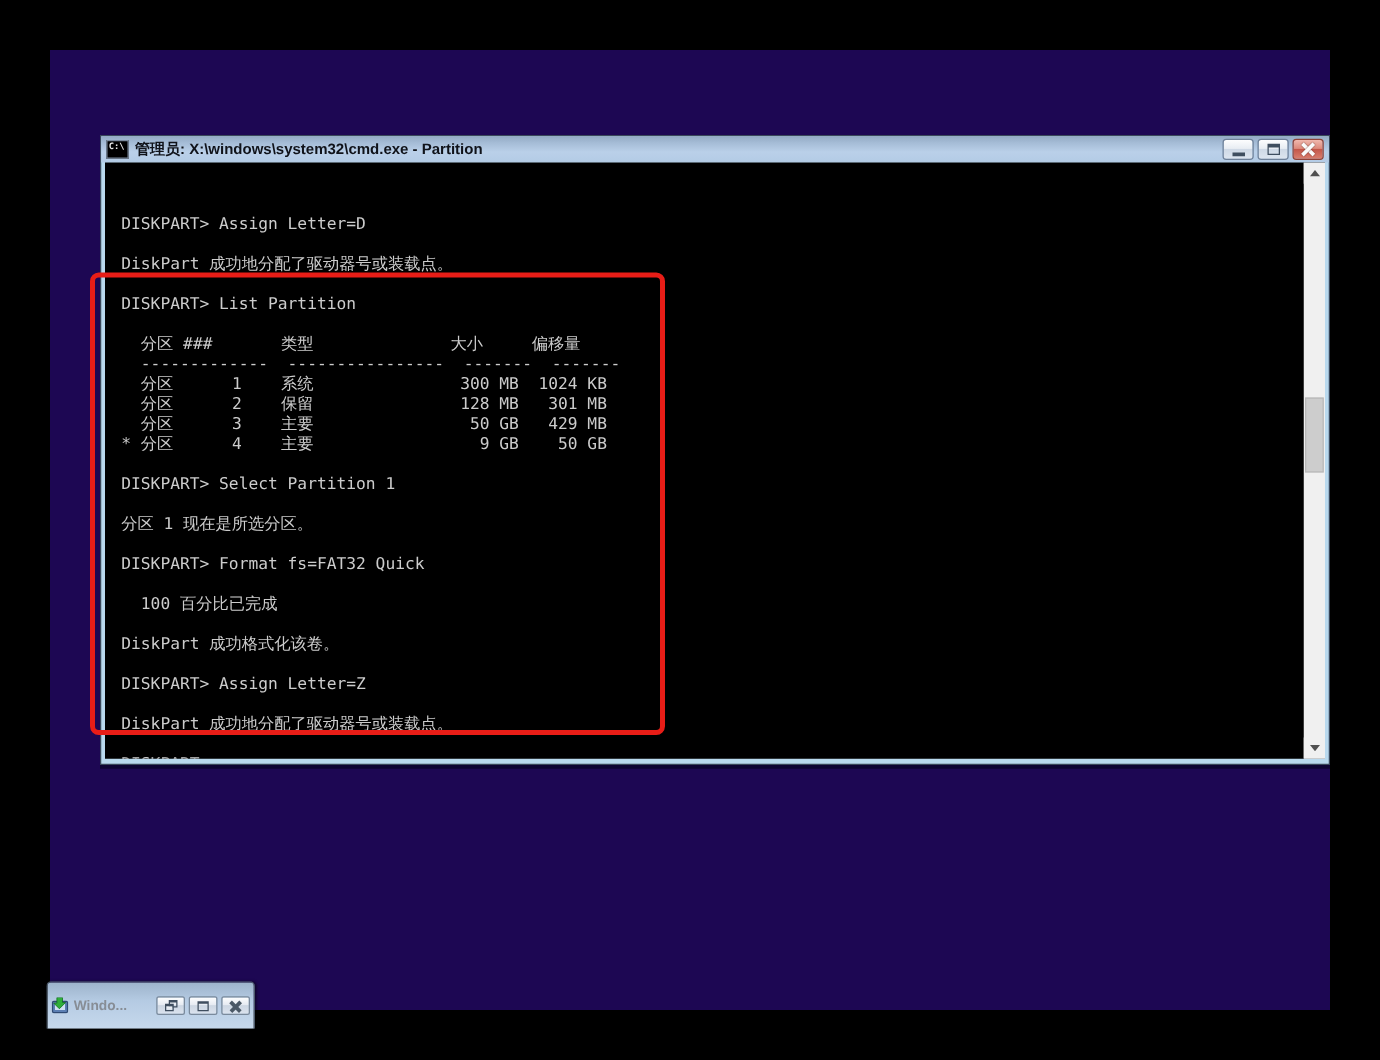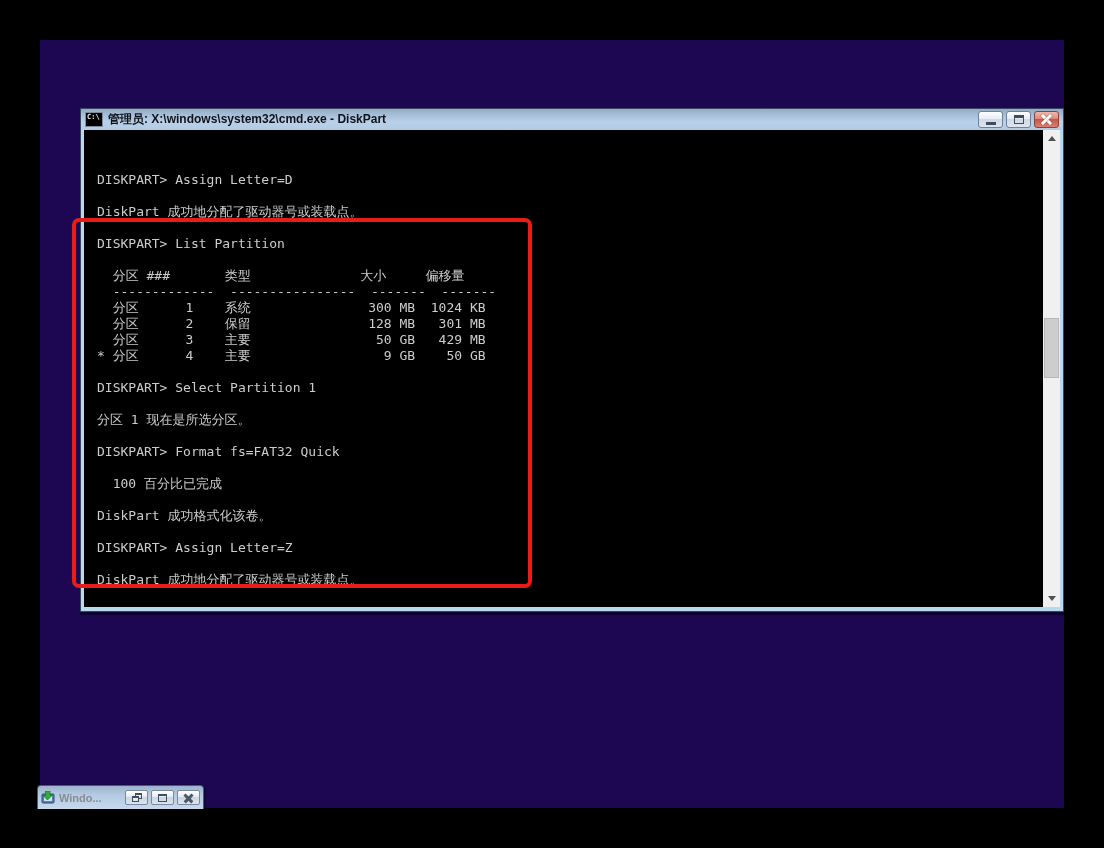--- a/index.html
+++ b/index.html
@@ -46,21 +46,21 @@
   .arr{width:0;height:0;border-left:4px solid transparent;border-right:4px solid transparent;}
   .arr.up{border-bottom:5px solid #505050;} .arr.down{border-top:5px solid #505050;}
   .sb-thumb{position:absolute;left:1px;width:15px;top:188px;height:60px;background:#cdcdcd;
             border:1px solid #b8b8b8;box-sizing:border-box;}
 
   
   .red-box{position:absolute;left:72px;top:218px;width:460px;height:370px;
            border:4px solid #e81d17;border-radius:7px;box-sizing:border-box;pointer-events:none;}
 
   
-  .mini-window{position:absolute;left:37px;top:785px;width:167px;height:24px;box-sizing:border-box;
+  .mini-window{position:absolute;left:37px;top:785px;width:167px;height:38px;box-sizing:border-box;
            border:1px solid #4c5a6b;border-bottom:none;border-radius:4px 4px 0 0;
            background:linear-gradient(180deg,#9db3cb 0%,#b5cbe3 40%,#c6d8ec 100%);
            display:flex;align-items:center;padding:0 3px;box-shadow:1px 0 2px rgba(0,0,0,.4);}
   .setup-icon{width:14px;height:13px;margin-right:4px;flex:0 0 auto;}
   .mini-label{font:bold 11px "Liberation Sans",sans-serif;color:#878d95;flex:1 1 auto;
               white-space:nowrap;overflow:hidden;}
   .mbtn{width:23px;height:15px;border:1px solid #7a8a9c;border-radius:2px;box-sizing:border-box;
         background:linear-gradient(180deg,#fcfdfe 0%,#e6ebf2 45%,#ccd6e2 50%,#dbe3ee 100%);
         display:flex;align-items:center;justify-content:center;margin-left:3px;flex:0 0 auto;}
   .g-restore{position:relative;width:10px;height:9px;}
@@ -76,21 +76,21 @@
 </style>
 </head>
 <body>
 
 <div class="stage">
   <div class="screen"></div>
 
   <div class="cmd-window">
     <div class="titlebar">
       <span class="cmd-icon"></span>
-      <span class="title-text">管理员: X:\windows\system32\cmd.exe - DiskPart</span>
+      <span class="title-text">管理员: X:\windows\system32\cmd.exe - Partition</span>
       <span class="win-btns">
         <span class="wbtn">
             <span class="g-min"></span>
           </span>
         <span class="wbtn">
             <span class="g-max"></span>
           </span>
         <span class="wbtn close">
             <span class="g-x"></span>
           </span>

